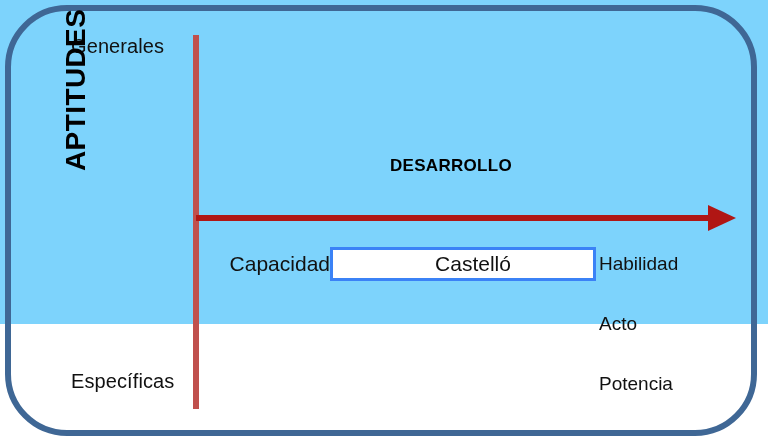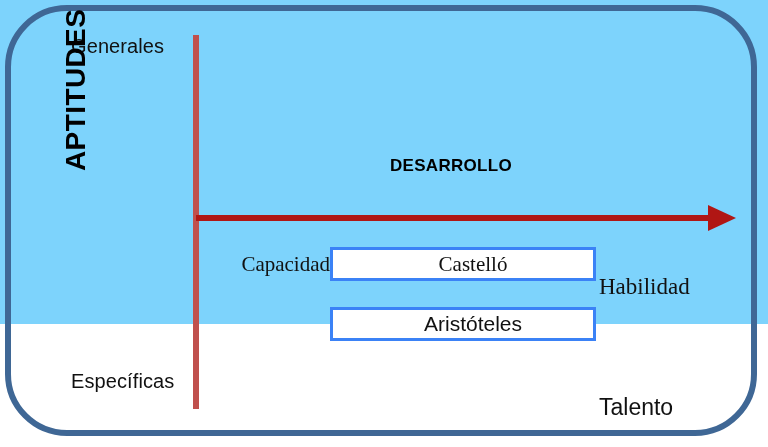--- a/index.html
+++ b/index.html
@@ -102,21 +102,21 @@
   }
 
   
   .row {
     position: absolute;
     left: 0;
     width: 768px;
     height: 34px;
     display: block;
   }
-  .row-1 { top: 247px; font-family: Liberation Serif, serif; }
+  .row-1 { top: 247px; }
   .row-2 { top: 307px; }
   .row-3 { top: 367px; }
 
   .row-left {
     position: absolute;
     right: 438px;   
     top: 0;
     height: 34px;
     line-height: 34px;
     font-size: 21px;
@@ -139,24 +139,23 @@
     color: #111111;
     white-space: nowrap;
     padding-left: 20px;
   }
   .row-right {
     position: absolute;
     left: 599px;
     top: 0;
     height: 34px;
     line-height: 34px;
-    font-size: 23px;
+    font-size: 19px;
     color: #111111;
     white-space: nowrap;
-    margin-top: 23px;
   }
 </style>
 </head>
 <body>
 
 <div id="canvas">
 
   <div class="frame"></div>
 
   <div class="axis-vertical"></div>
@@ -171,20 +170,20 @@
 
   <div class="axis-title-horizontal">DESARROLLO</div>
 
   <div class="row row-1">
     <div class="row-left">Capacidad</div>
     <div class="row-box">Castelló</div>
     <div class="row-right">Habilidad</div>
   </div>
 
   <div class="row row-2">
-    <div class="row-box">Aristóteles</div>
+    <div class="row-right">Acto</div>
   </div>
 
   <div class="row row-3">
-    <div class="row-right">Talento</div>
+    <div class="row-right">Potencia</div>
   </div>
 
 </div>
 
 </body></html>

